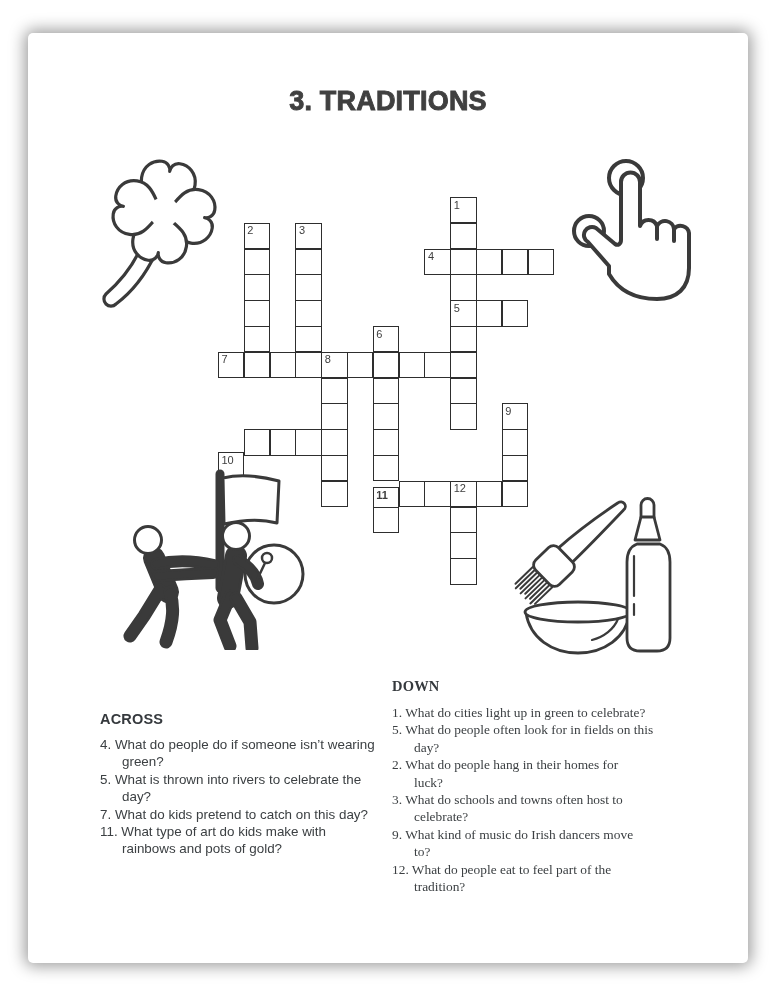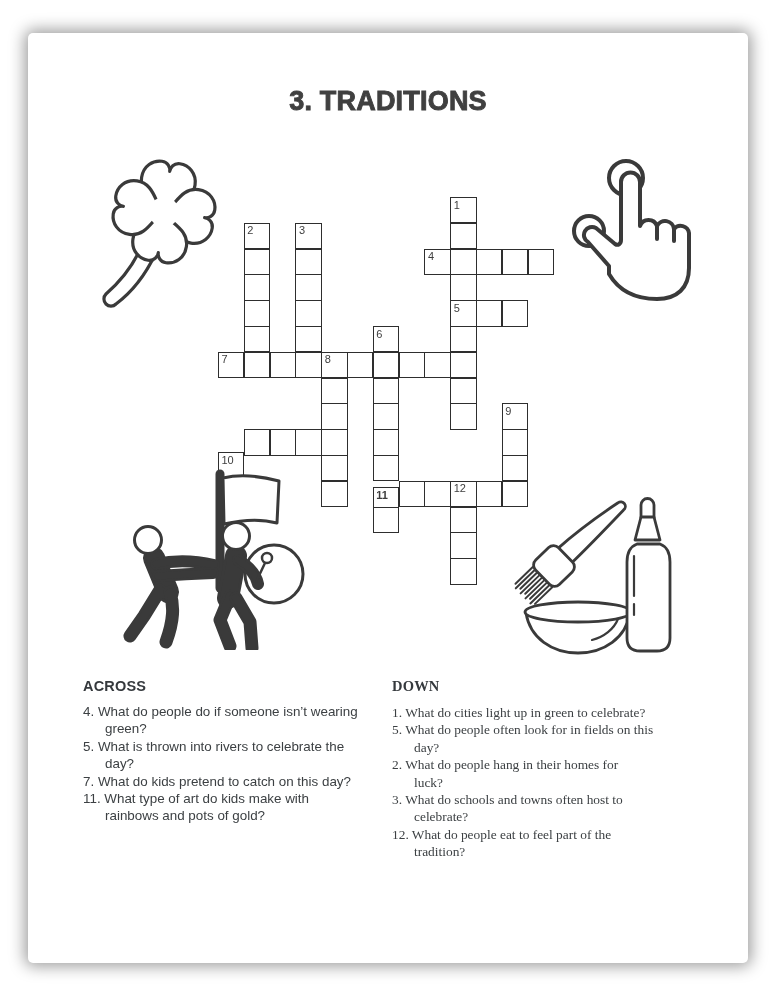--- a/index.html
+++ b/index.html
@@ -30,21 +30,21 @@
     position:absolute;width:26.4px;height:26.4px;box-sizing:border-box;
     border:1.4px solid #2e2e2e;background:#ffffff;
   }
   .cellnum{
     position:absolute;left:2.5px;top:0.5px;
     font-size:11px;color:#3d3d3d;line-height:13px;
   }
 
   
   .clue-col{position:absolute;top:645px;}
-  .clue-col.across{left:55px;width:303px;}
+  .clue-col.across{left:72px;width:303px;margin-top:33px;}
   .clue-col.down{left:364px;width:330px;font-family:Liberation Serif, serif;}
   .clue-heading{
     font-size:14.5px;font-weight:bold;color:#35393d;
     margin:0 0 9px 0;letter-spacing:0.2px;
   }
   .clue{
     font-size:13.4px;color:#3c4043;line-height:17.4px;
     white-space:pre-line;
     padding-left:22px;text-indent:-22px;
   }
@@ -261,18 +261,20 @@
   <div class="clue-col down">
     <div class="clue-heading">DOWN</div>
     <div id="down-clues">
         <div class="clue">1. What do cities light up in green to celebrate?</div>
         <div class="clue">5. What do people often look for in fields on this
 day?</div>
         <div class="clue">2. What do people hang in their homes for
 luck?</div>
         <div class="clue">3. What do schools and towns often host to
 celebrate?</div>
+        <div class="clue">9. What kind of music do Irish dancers move
+to?</div>
         <div class="clue">12. What do people eat to feel part of the
 tradition?</div>
       </div>
   </div>
 
 </div>
 
 </body></html>

